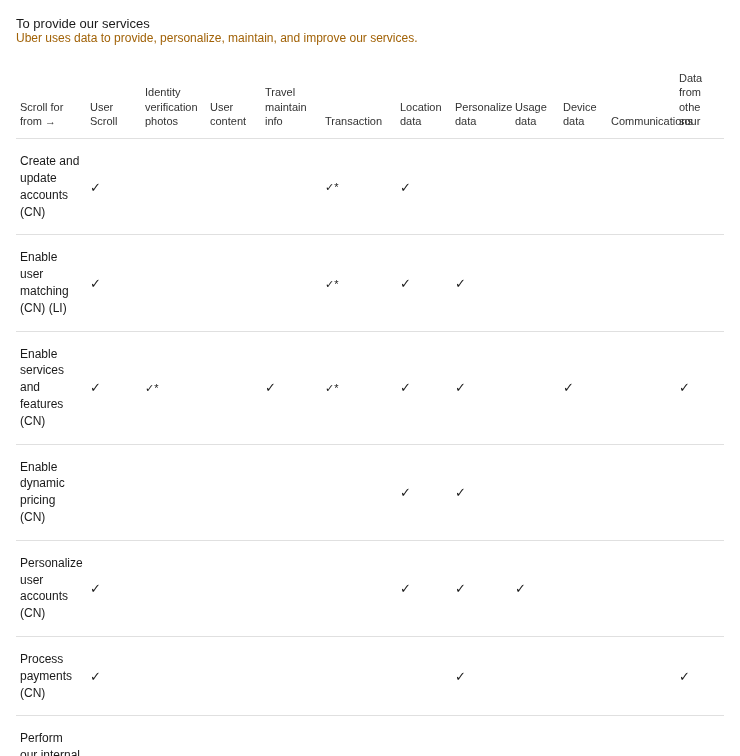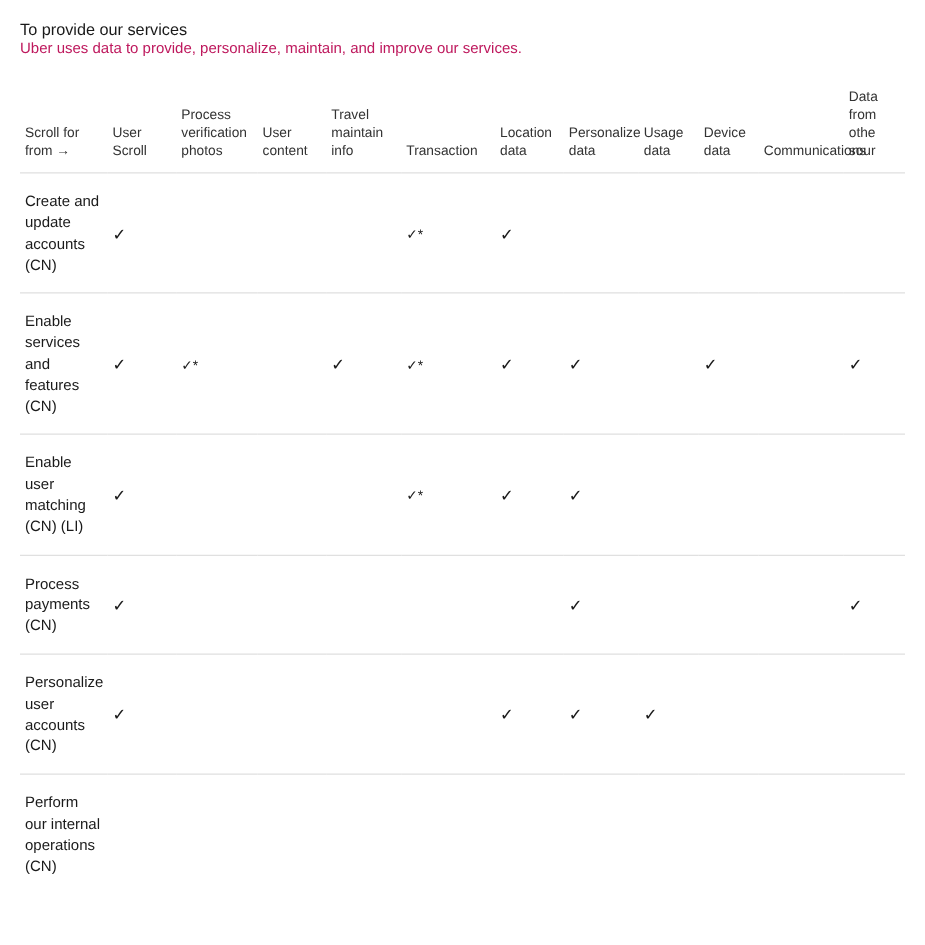--- a/index.html
+++ b/index.html
@@ -9,21 +9,21 @@
       color: #1a1a1a;
       background: #fff;
       padding: 16px;
     }
     .page-title {
       font-size: 13px;
       font-weight: 500;
     }
     .subtitle {
       font-size: 12px;
-      color: #be185d;
+      color: #a16207;
       margin-bottom: 20px;
     }
     .table-container {
       width: 100%;
       overflow-x: auto;
     }
     table {
       width: 100%;
       border-collapse: collapse;
       table-layout: fixed;
@@ -97,21 +97,21 @@
       <col class="col-transaction">
       <col class="col-usage">
       <col class="col-device">
       <col class="col-communications">
       <col class="col-data-from">
     </colgroup>
     <thead class="header-row">
       <tr>
         <th>Scroll for from →</th>
         <th>User Scroll</th>
-        <th>Process verification photos</th>
+        <th>Identity verification photos</th>
         <th>User content</th>
         <th>Travel maintain info</th>
         <th>Transaction</th>
         <th>Location data</th>
         <th>Personalize data</th>
         <th>Usage data</th>
         <th>Device data</th>
         <th>Communications</th>
         <th>Data from othe sour</th>
       </tr>
@@ -125,74 +125,88 @@
           <td class="check-cell"></td>
           <td class="check-cell"><span class="check-asterisk">✓*</span></td>
           <td class="check-cell"><span class="check">✓</span></td>
           <td class="check-cell"></td>
           <td class="check-cell"></td>
           <td class="check-cell"></td>
           <td class="check-cell"></td>
           <td class="check-cell"></td>
         </tr>
         <tr>
+          <td class="row-label">Enable user matching (CN) (LI)</td>
+          <td class="check-cell"><span class="check">✓</span></td>
+          <td class="check-cell"></td>
+          <td class="check-cell"></td>
+          <td class="check-cell"></td>
+          <td class="check-cell"><span class="check-asterisk">✓*</span></td>
+          <td class="check-cell"><span class="check">✓</span></td>
+          <td class="check-cell"><span class="check">✓</span></td>
+          <td class="check-cell"></td>
+          <td class="check-cell"></td>
+          <td class="check-cell"></td>
+          <td class="check-cell"></td>
+        </tr>
+        <tr>
           <td class="row-label">Enable services and features (CN)</td>
           <td class="check-cell"><span class="check">✓</span></td>
           <td class="check-cell"><span class="check-asterisk">✓*</span></td>
           <td class="check-cell"></td>
           <td class="check-cell"><span class="check">✓</span></td>
           <td class="check-cell"><span class="check-asterisk">✓*</span></td>
           <td class="check-cell"><span class="check">✓</span></td>
           <td class="check-cell"><span class="check">✓</span></td>
           <td class="check-cell"></td>
           <td class="check-cell"><span class="check">✓</span></td>
           <td class="check-cell"></td>
           <td class="check-cell"><span class="check">✓</span></td>
         </tr>
         <tr>
-          <td class="row-label">Enable user matching (CN) (LI)</td>
-          <td class="check-cell"><span class="check">✓</span></td>
-          <td class="check-cell"></td>
-          <td class="check-cell"></td>
-          <td class="check-cell"></td>
-          <td class="check-cell"><span class="check-asterisk">✓*</span></td>
-          <td class="check-cell"><span class="check">✓</span></td>
-          <td class="check-cell"><span class="check">✓</span></td>
-          <td class="check-cell"></td>
+          <td class="row-label">Enable dynamic pricing (CN)</td>
+          <td class="check-cell"></td>
+          <td class="check-cell"></td>
+          <td class="check-cell"></td>
+          <td class="check-cell"></td>
+          <td class="check-cell"></td>
+          <td class="check-cell"><span class="check">✓</span></td>
+          <td class="check-cell"><span class="check">✓</span></td>
+          <td class="check-cell"></td>
+          <td class="check-cell"></td>
+          <td class="check-cell"></td>
+          <td class="check-cell"></td>
+        </tr>
+        <tr>
+          <td class="row-label">Personalize user accounts (CN)</td>
+          <td class="check-cell"><span class="check">✓</span></td>
+          <td class="check-cell"></td>
+          <td class="check-cell"></td>
+          <td class="check-cell"></td>
+          <td class="check-cell"></td>
+          <td class="check-cell"><span class="check">✓</span></td>
+          <td class="check-cell"><span class="check">✓</span></td>
+          <td class="check-cell"><span class="check">✓</span></td>
           <td class="check-cell"></td>
           <td class="check-cell"></td>
           <td class="check-cell"></td>
         </tr>
         <tr>
           <td class="row-label">Process payments (CN)</td>
           <td class="check-cell"><span class="check">✓</span></td>
           <td class="check-cell"></td>
           <td class="check-cell"></td>
           <td class="check-cell"></td>
           <td class="check-cell"></td>
           <td class="check-cell"></td>
           <td class="check-cell"><span class="check">✓</span></td>
           <td class="check-cell"></td>
           <td class="check-cell"></td>
           <td class="check-cell"></td>
           <td class="check-cell"><span class="check">✓</span></td>
-        </tr>
-        <tr>
-          <td class="row-label">Personalize user accounts (CN)</td>
-          <td class="check-cell"><span class="check">✓</span></td>
-          <td class="check-cell"></td>
-          <td class="check-cell"></td>
-          <td class="check-cell"></td>
-          <td class="check-cell"></td>
-          <td class="check-cell"><span class="check">✓</span></td>
-          <td class="check-cell"><span class="check">✓</span></td>
-          <td class="check-cell"><span class="check">✓</span></td>
-          <td class="check-cell"></td>
-          <td class="check-cell"></td>
-          <td class="check-cell"></td>
         </tr>
         <tr>
           <td class="row-label">Perform our internal operations (CN)</td>
           <td class="check-cell"></td>
           <td class="check-cell"></td>
           <td class="check-cell"></td>
           <td class="check-cell"></td>
           <td class="check-cell"></td>
           <td class="check-cell"></td>
           <td class="check-cell"></td>

